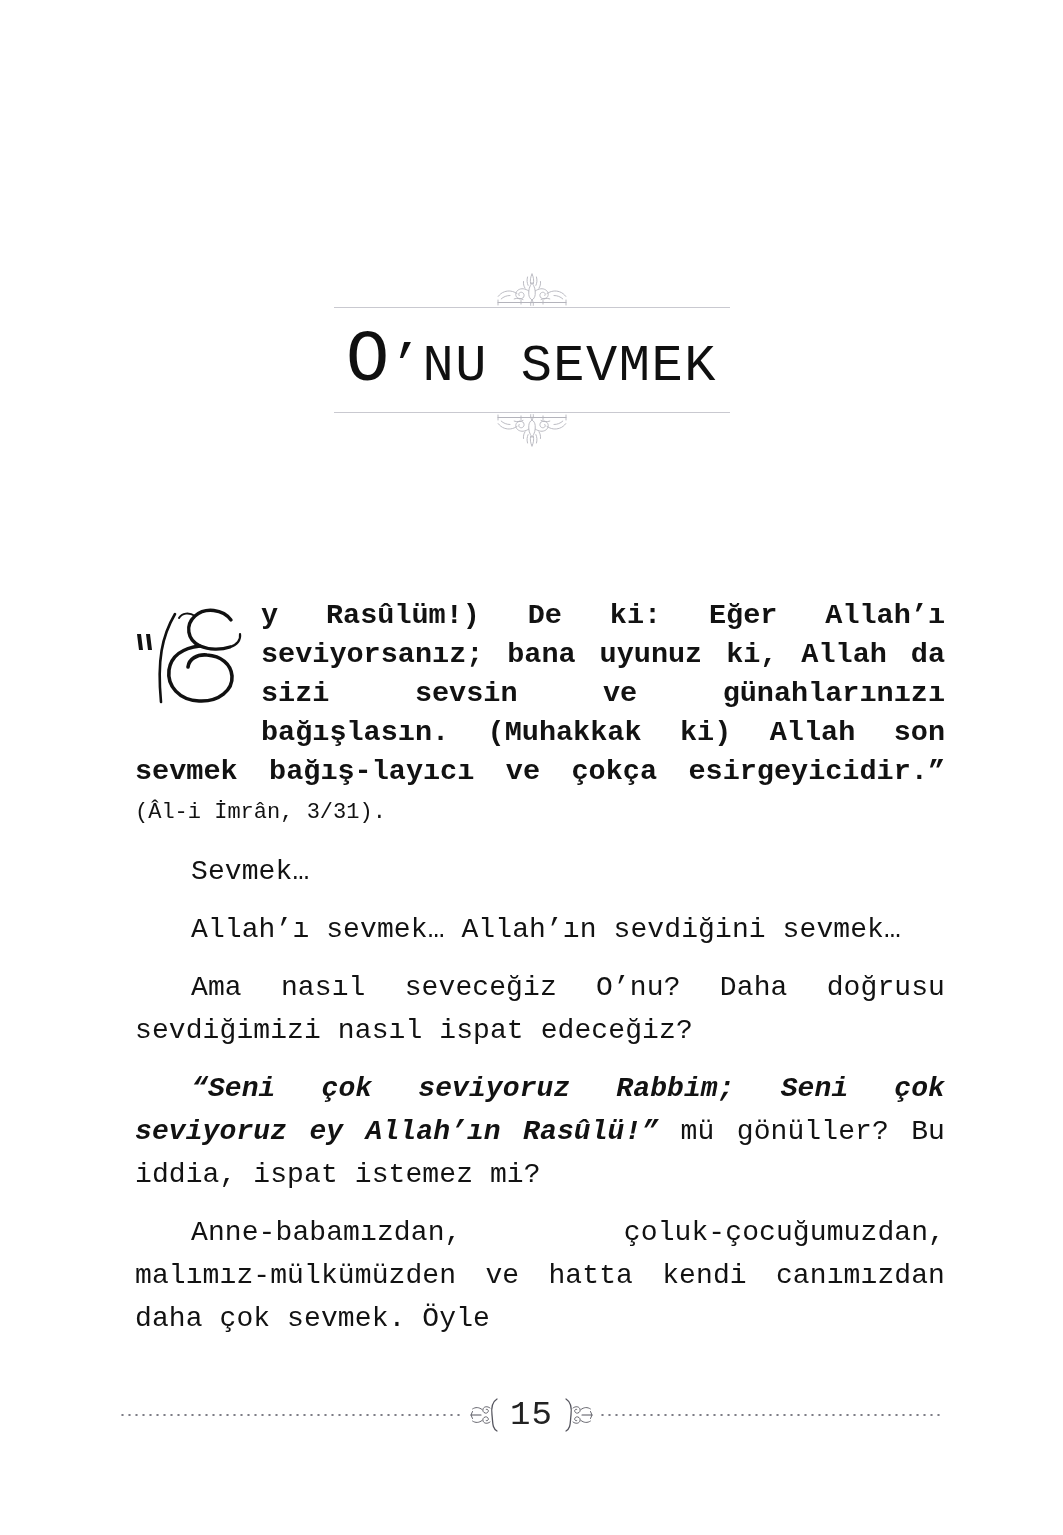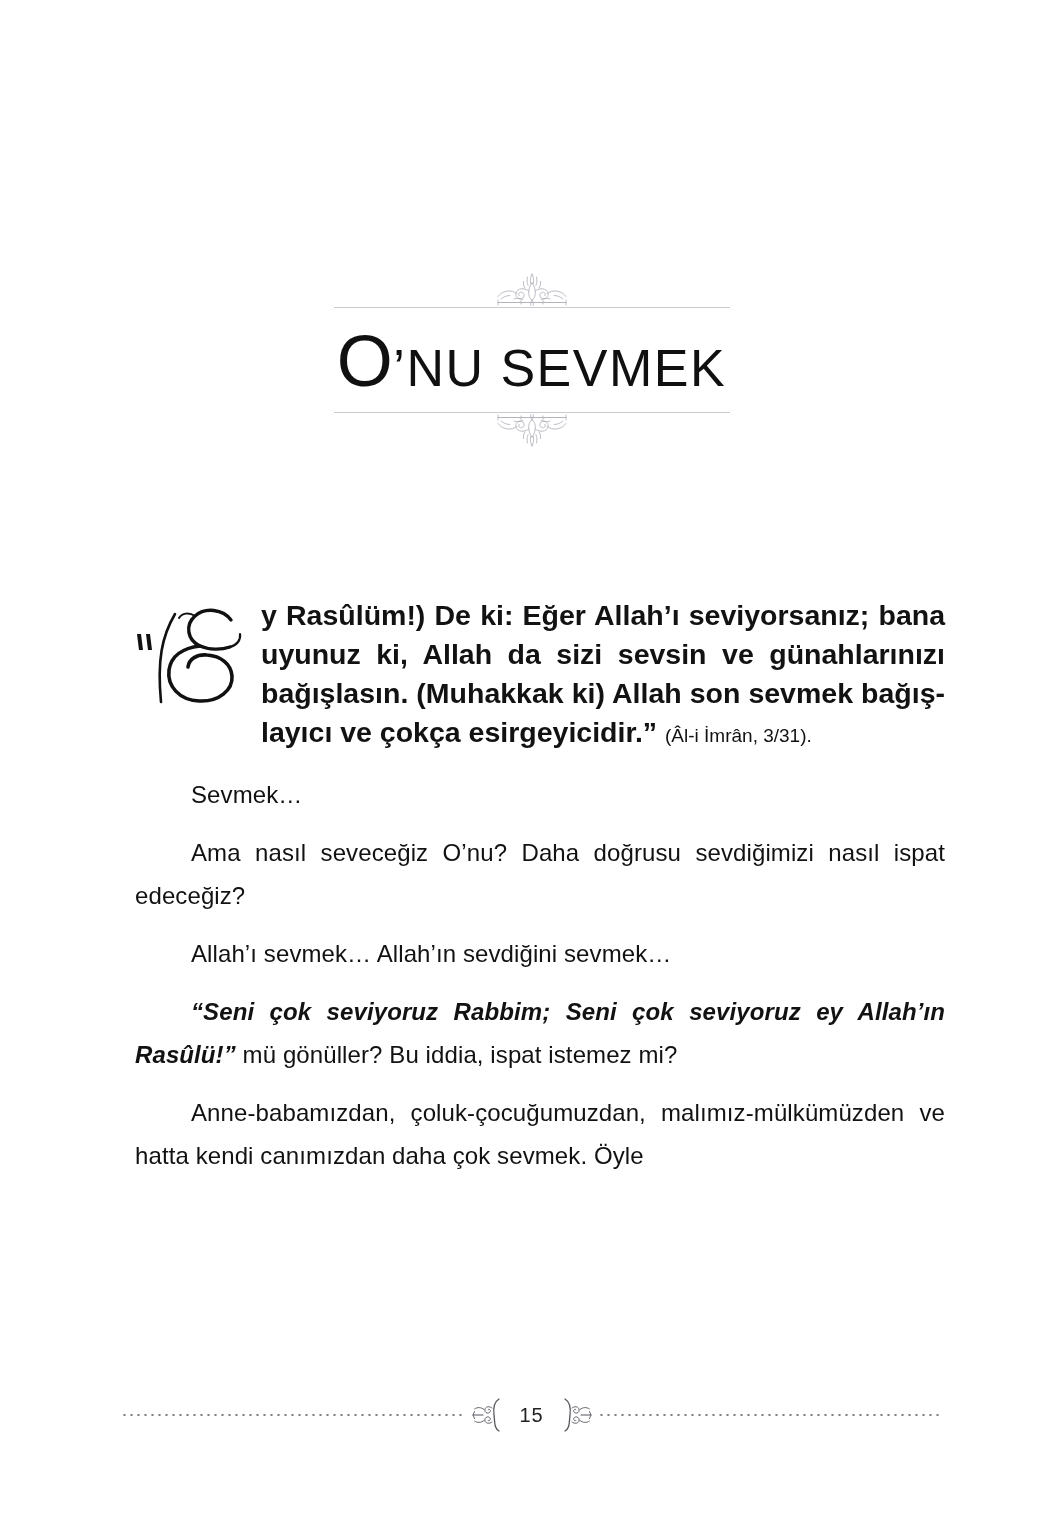--- a/index.html
+++ b/index.html
@@ -6,21 +6,21 @@
     margin: 0;
     padding: 0;
     background: #ffffff;
   }
   .page {
     position: relative;
     width: 1032px;
     height: 1535px;
     background: #ffffff;
     overflow: hidden;
-    font-family: Liberation Sans, sans-serif;
+    font-family: Liberation Mono, monospace;
     color: #121212;
   }
 
   
   .title-block {
     position: absolute;
     left: 0;
     top: 272px;
     width: 1063px;
   }
@@ -81,33 +81,33 @@
   }
   .ayah {
     font-size: 28.5px;
     line-height: 39px;
     font-weight: bold;
     margin-bottom: 18px;
     text-align: justify;
   }
   .ayah .ref {
     font-weight: normal;
-    font-size: 19px;
+    font-size: 22px;
   }
   .dropcap-box {
     float: left;
     width: 126px;
     height: 118px;
     margin: 2px 4px 0 -4px;
     position: relative;
   }
   .dropcap-box svg { position: absolute; left: 0; top: 0; }
 
   .body-p {
-    font-size: 24px;
+    font-size: 28px;
     line-height: 43px;
     text-indent: 56px;
     margin-bottom: 13px;
     letter-spacing: 0.1px;
     margin-top: 15px;
   }
   .quote-em {
     font-weight: bold;
     font-style: italic;
   }
@@ -127,21 +127,21 @@
     flex: 0 0 auto;
     width: 345px;
     background-image: radial-gradient(circle, #7d7d86 1.05px, rgba(0,0,0,0) 1.2px);
     background-size: 7px 4px;
     background-repeat: repeat-x;
     background-position: 0 center;
   }
   .brace { width: 34px; height: 38px; margin: 0 6px; }
   .brace svg { display: block; }
   .pagenum {
-    font-size: 20px;
+    font-size: 34px;
     color: #222;
     min-width: 40px;
     text-align: center;
     letter-spacing: 1px;
   }
 </style>
 </head>
 <body>
 
 <div class="page">
@@ -230,23 +230,23 @@
           <path d="M99 49 C106 47 110 42 109 36" stroke="#111" stroke-width="2.2" fill="none" stroke-linecap="round"></path>
           <path d="M64 18 C58 14 51 15 48 20" stroke="#111" stroke-width="2" fill="none" stroke-linecap="round"></path>
         </svg>
       </span>
       <span>y Rasûlüm!) De ki: Eğer Allah’ı seviyorsanız; bana uyunuz ki, Allah da sizi sevsin ve günahlarınızı bağışlasın. (Muhakkak ki) Allah son sevmek bağış-layıcı ve çokça esirgeyicidir.”</span>
       <span class="ref">(Âl-i İmrân, 3/31).</span>
     </p>
 
     <p class="body-p">Sevmek…</p>
 
+    <p class="body-p">Allah’ı sevmek… Allah’ın sevdiğini sevmek…</p>
+
     <p class="body-p">Ama nasıl seveceğiz O’nu? Daha doğrusu sevdiğimizi nasıl ispat edeceğiz?</p>
-
-    <p class="body-p">Allah’ı sevmek… Allah’ın sevdiğini sevmek…</p>
 
     <p class="body-p"><span class="quote-em">“Seni çok seviyoruz Rabbim; Seni çok seviyoruz ey Allah’ın Rasûlü!”</span><span> mü gönüller? Bu iddia, ispat istemez mi?</span></p>
 
 
 
     <p class="body-p">Anne-babamızdan, çoluk-çocuğumuzdan, malımız-mülkümüzden ve hatta kendi canımızdan daha çok sevmek. Öyle</p>
   </div>
 
   <div class="footer">
     <div class="dots"></div>

